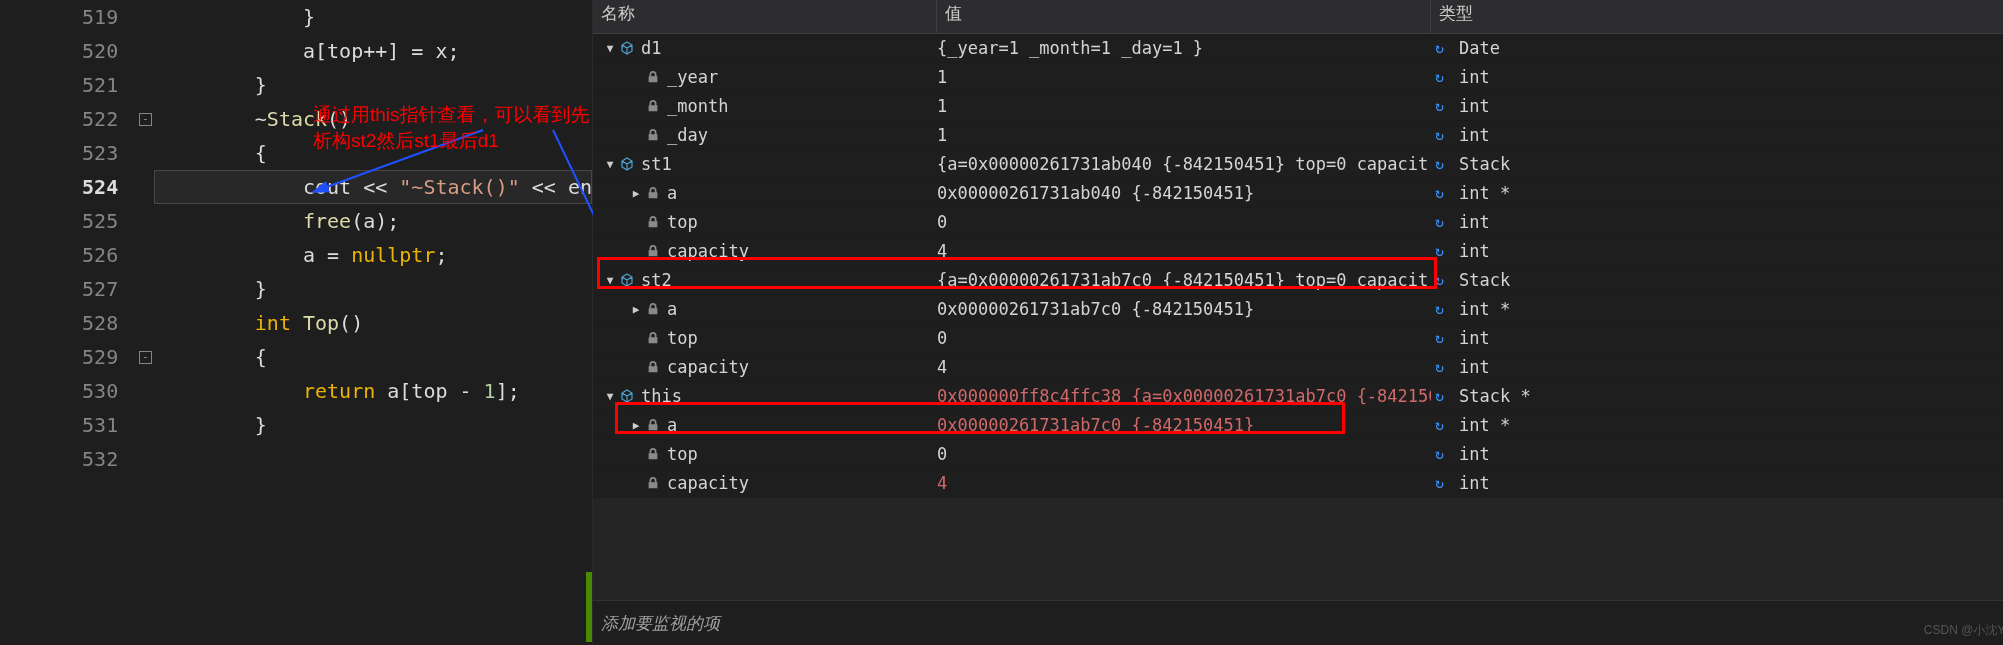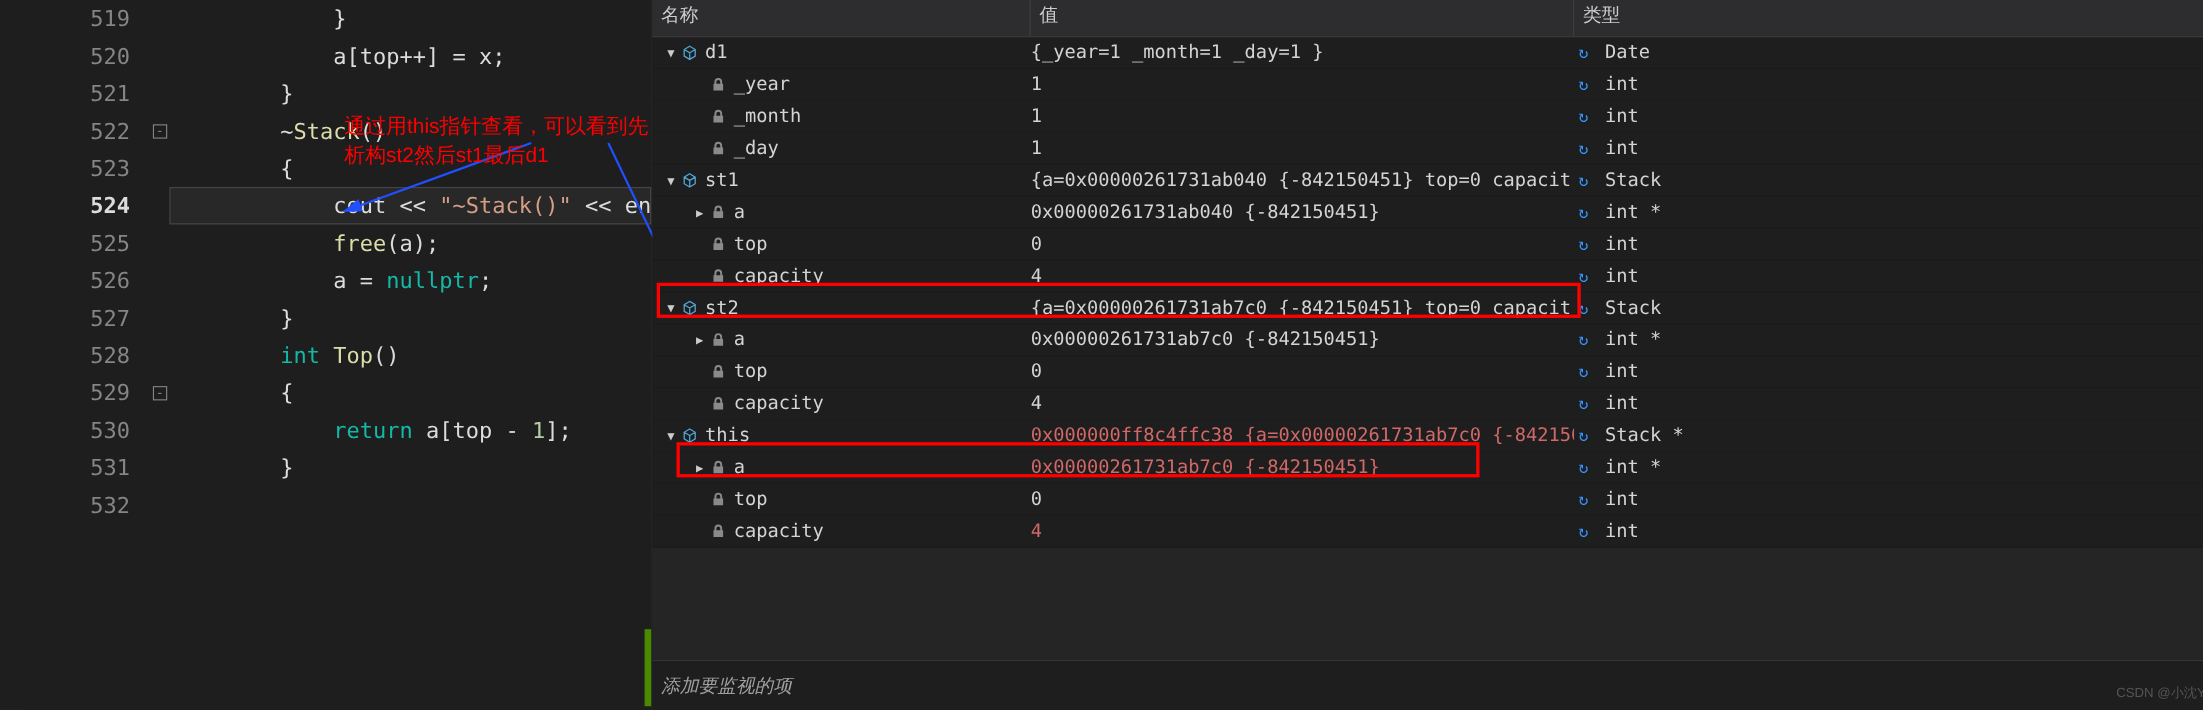--- a/index.html
+++ b/index.html
@@ -84,21 +84,21 @@
   .hl-line {
     position:absolute;
     left:0; right:0;
     height:34px;
     top:170px;
     background:#282828;
     border:1px solid #464646;
     z-index:0;
   }
   .code .cl > * { position:relative; z-index:1; }
-  .tok-kw { color:#14b8a6; }
+  .tok-kw { color:#eab308; }
   .tok-id { color:#dcdcdc; }
   .tok-fn { color:#dcdcaa; }
   .tok-str { color:#d69d85; }
   .tok-num { color:#b5cea8; }
   .tok-op { color:#dcdcdc; }
   .tok-br { color:#dcdcdc; }
   .annot {
     position:absolute;
     left:290px;
     top:102px;

